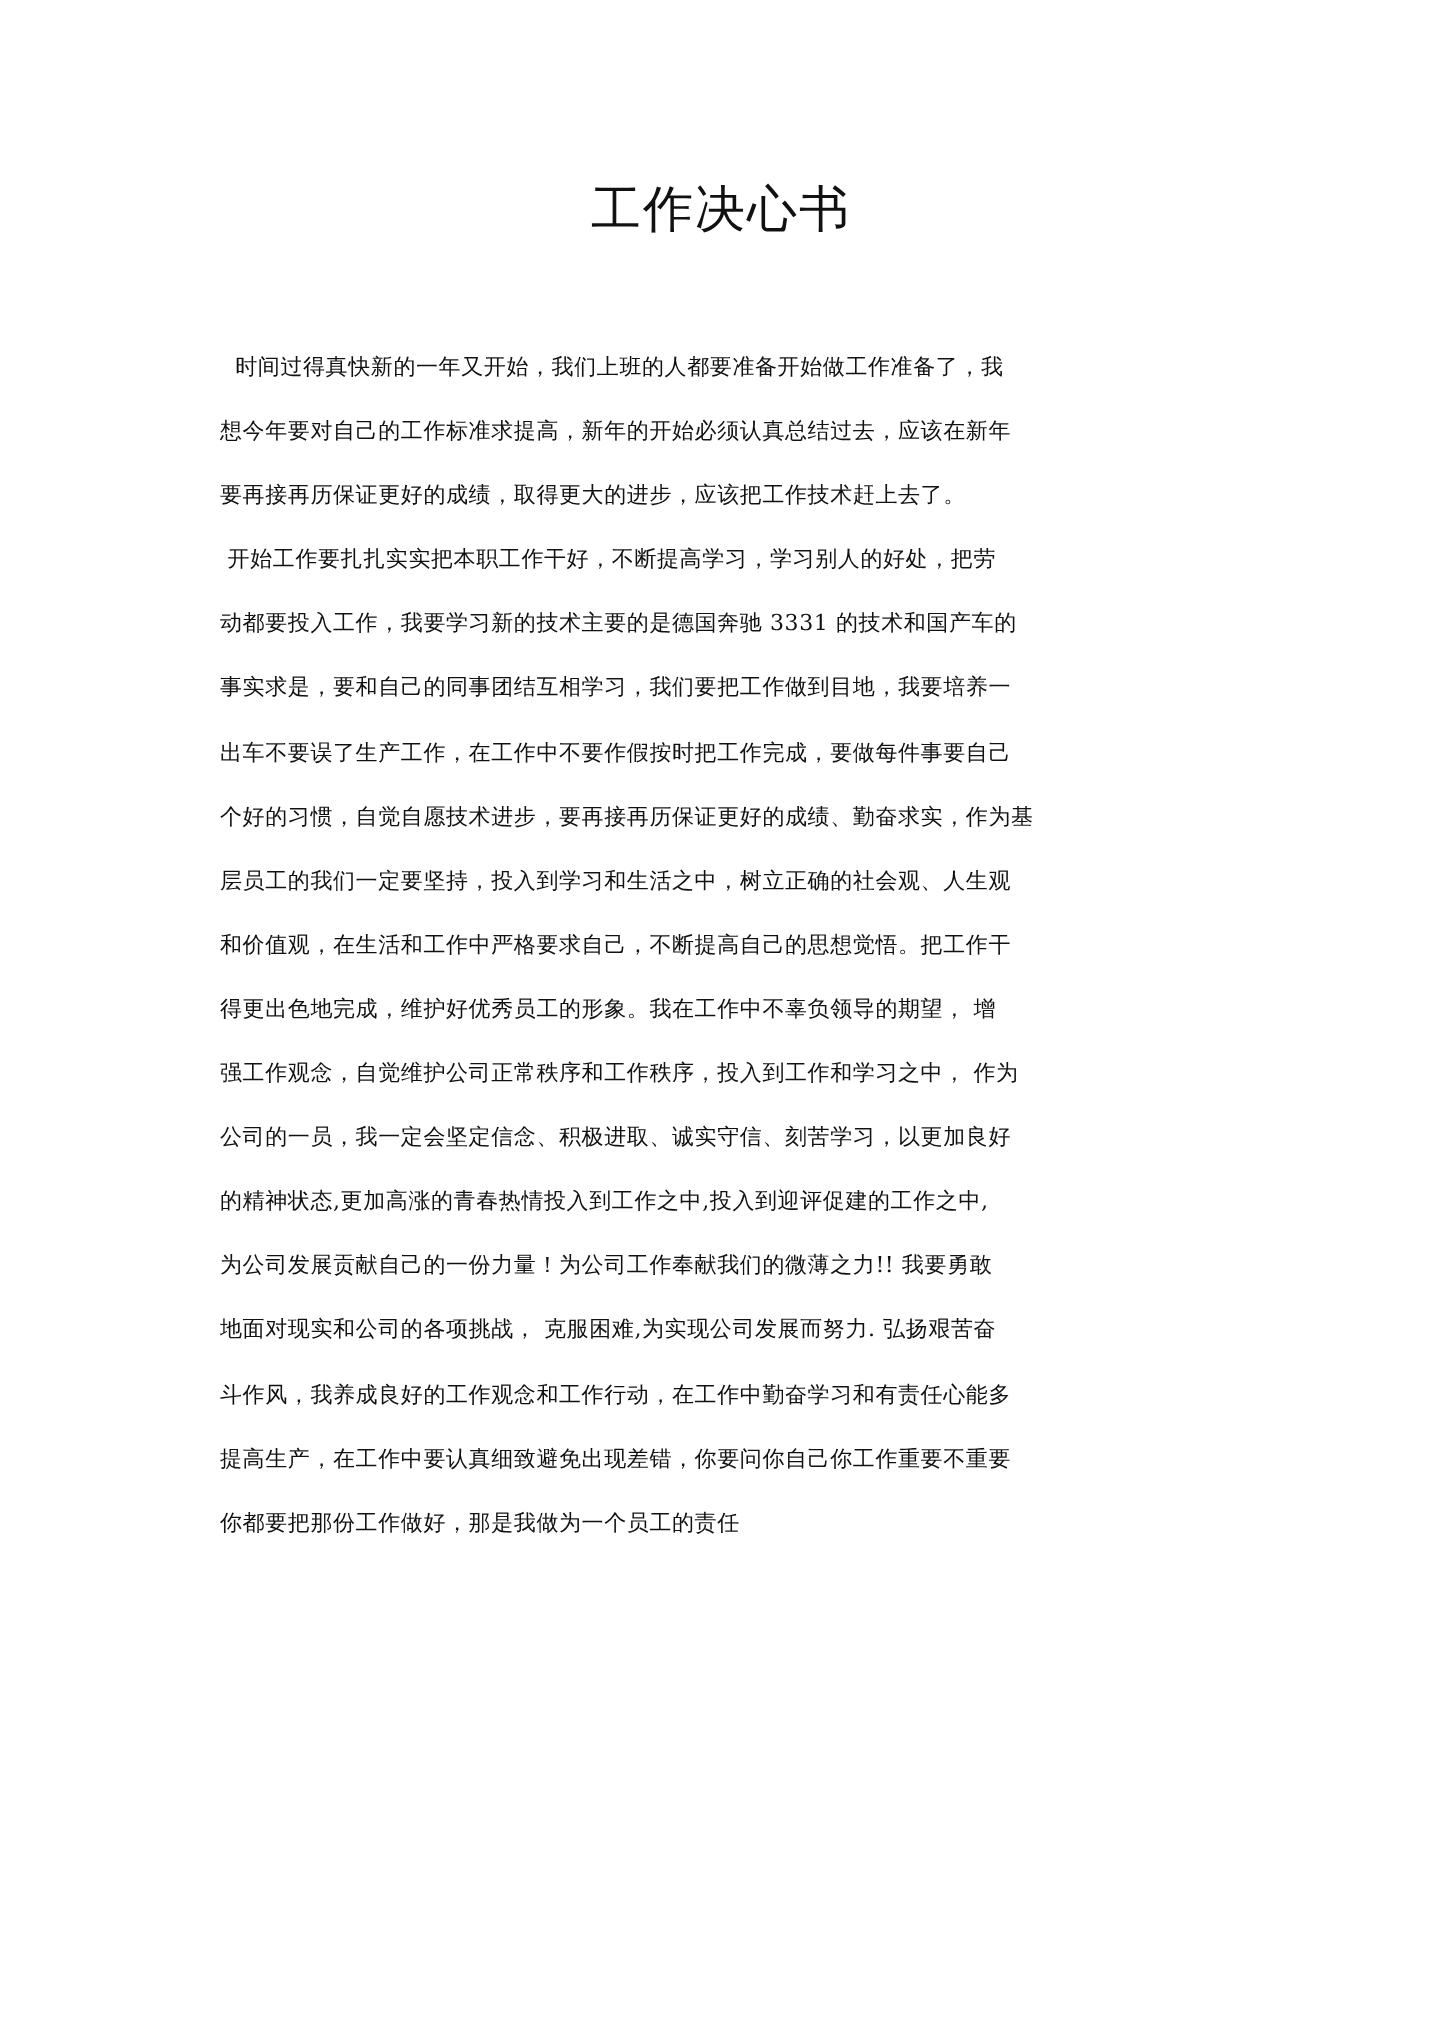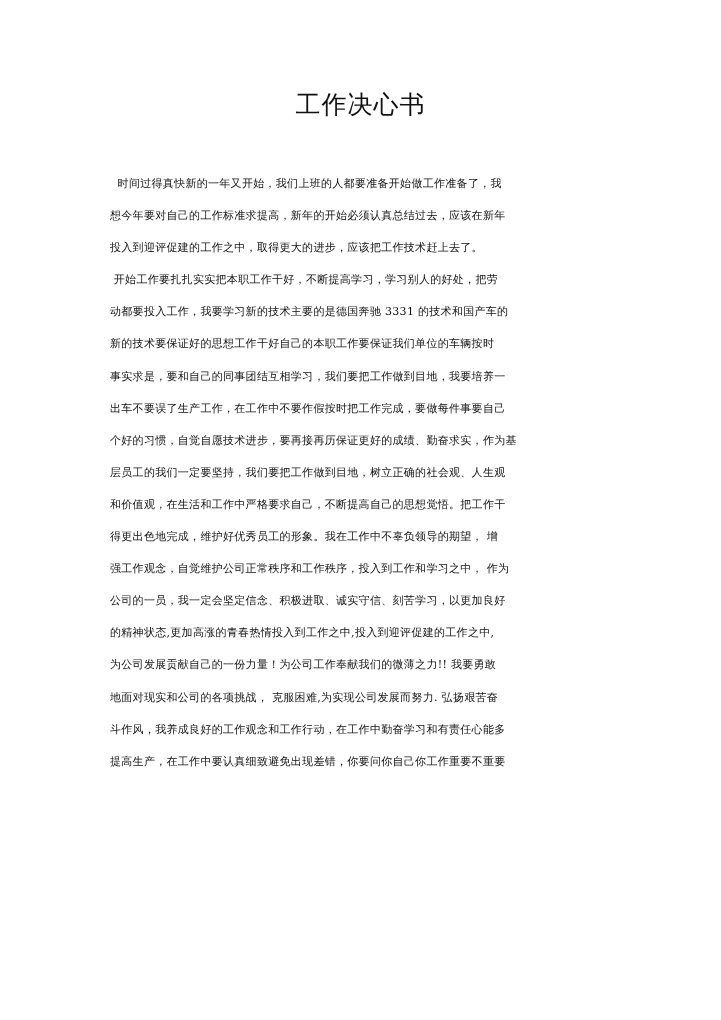--- a/index.html
+++ b/index.html
@@ -13,31 +13,31 @@
           overflow: visible; letter-spacing: 0.3px; }
 </style>
 </head>
 <body>
 
 <div class="page">
   <div class="title">工作决心书</div>
   <div class="body">
     <div class="line" style="white-space:pre">  时间过得真快新的一年又开始，我们上班的人都要准备开始做工作准备了，我</div>
     <div class="line">想今年要对自己的工作标准求提高，新年的开始必须认真总结过去，应该在新年</div>
-    <div class="line">投入到迎评促建的工作之中，取得更大的进步，应该把工作技术赶上去了。</div>
+    <div class="line">要再接再历保证更好的成绩，取得更大的进步，应该把工作技术赶上去了。</div>
     <div class="line" style="white-space:pre"> 开始工作要扎扎实实把本职工作干好，不断提高学习，学习别人的好处，把劳</div>
     <div class="line">动都要投入工作，我要学习新的技术主要的是德国奔驰 3331 的技术和国产车的</div>
-    <div class="line">新的技术要保证好的思想工作干好自己的本职工作要保证我们单位的车辆按时</div>
     <div class="line">事实求是，要和自己的同事团结互相学习，我们要把工作做到目地，我要培养一</div>
     <div class="line">出车不要误了生产工作，在工作中不要作假按时把工作完成，要做每件事要自己</div>
     <div class="line">个好的习惯，自觉自愿技术进步，要再接再历保证更好的成绩、勤奋求实，作为基</div>
-    <div class="line">层员工的我们一定要坚持，我们要把工作做到目地，树立正确的社会观、人生观</div>
+    <div class="line">层员工的我们一定要坚持，投入到学习和生活之中，树立正确的社会观、人生观</div>
     <div class="line">和价值观，在生活和工作中严格要求自己，不断提高自己的思想觉悟。把工作干</div>
     <div class="line">得更出色地完成，维护好优秀员工的形象。我在工作中不辜负领导的期望， 增</div>
     <div class="line">强工作观念，自觉维护公司正常秩序和工作秩序，投入到工作和学习之中， 作为</div>
     <div class="line">公司的一员，我一定会坚定信念、积极进取、诚实守信、刻苦学习，以更加良好</div>
     <div class="line">的精神状态,更加高涨的青春热情投入到工作之中,投入到迎评促建的工作之中,</div>
     <div class="line">为公司发展贡献自己的一份力量！为公司工作奉献我们的微薄之力!! 我要勇敢</div>
     <div class="line">地面对现实和公司的各项挑战， 克服困难,为实现公司发展而努力. 弘扬艰苦奋</div>
     <div class="line">斗作风，我养成良好的工作观念和工作行动，在工作中勤奋学习和有责任心能多</div>
     <div class="line">提高生产，在工作中要认真细致避免出现差错，你要问你自己你工作重要不重要</div>
+    <div class="line">你都要把那份工作做好，那是我做为一个员工的责任</div>
   </div>
 </div>
 
 </body></html>

